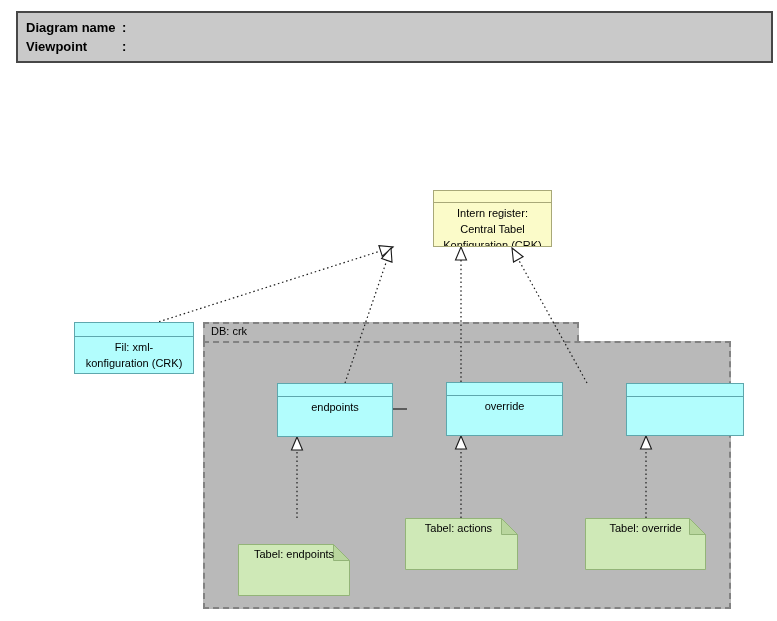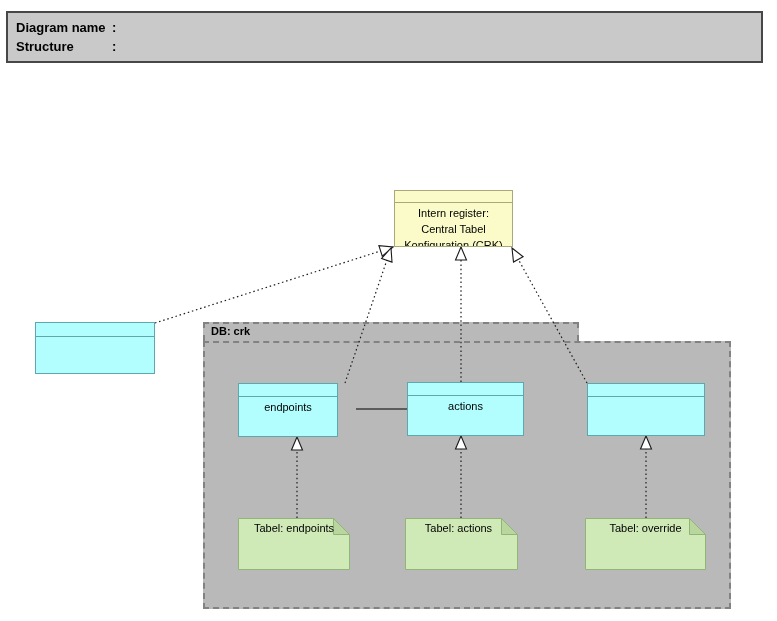--- a/index.html
+++ b/index.html
@@ -4,54 +4,54 @@
 <style>
   html,body { margin:0; padding:0; }
   body {
     width:777px; height:621px; position:relative; background:#ffffff;
     font-family:"Liberation Sans", sans-serif; color:#000;
     overflow:hidden;
   }
 
   
   .title-box {
-    position:absolute; left:6px; top:11px; width:757px; height:52px;
+    position:absolute; left:16px; top:11px; width:757px; height:52px;
     box-sizing:border-box; background:#c9c9c9; border:2px solid #474747;
     padding:5px 8px 0 8px; z-index:20;
   }
   .title-row {
     display:grid; grid-template-columns:96px 10px 1fr;
     font-weight:bold; font-size:13px; line-height:19px; white-space:nowrap;
   }
 
   
   .el {
     position:absolute; box-sizing:border-box; border:1px solid;
-    z-index:10; font-size:11px; text-align:center; overflow:hidden;
+    z-index:10; font-size:11px; text-align:center; overflow:hidden;margin-left:39px;
   }
   .el .head { height:11px; border-bottom:1px solid; border-color:inherit; }
   .el .body { padding-top:2px; line-height:16px; }
   .yellow { background:#fbfbc9; border-color:#a8a878; }
   .cyan   { background:#b2fdfd; border-color:#5ea7ad; }
   .fil .head { height:13px; }
   .tbl .head { height:12px; }
 
   
   .db-tab {
     position:absolute; left:203px; top:322px; width:376px; height:19px;
     box-sizing:border-box; background:#b9b9b9;
     border:2px dashed #828282; border-bottom:none; z-index:1;
   }
   .db-body {
     position:absolute; left:203px; top:341px; width:528px; height:268px;
     box-sizing:border-box; background:#b9b9b9;
     border:2px dashed #828282; z-index:1;
   }
   .db-label {
-    padding:1px 0 0 6px; font-size:11px; font-weight:bold; text-align:left;
+    padding:1px 0 0 6px; font-size:11px; font-weight:normal; text-align:left;
   }
 
   
   .note { position:absolute; z-index:10; }
   .note svg { display:block; }
   .note-label {
     position:absolute; top:4px; left:2px; right:2px;
     text-align:center; font-size:11px;
   }
 
@@ -63,21 +63,21 @@
 </style>
 </head>
 <body>
 
 <div class="title-box">
   <div class="title-row">
     <span>Diagram name</span>
     <span>:</span>
   </div>
   <div class="title-row">
-    <span>Structure</span>
+    <span>Viewpoint</span>
     <span>:</span>
   </div>
 </div>
 
 <div class="db-tab">
   <div class="db-label">DB: crk</div>
 </div>
 <div class="db-body"></div>
 
 <svg class="connectors" width="777" height="621">
@@ -116,37 +116,41 @@
   <div class="head"></div>
   <div class="body">
     <div>Intern register:</div>
     <div>Central Tabel</div>
     <div>Konfiguration (CRK)</div>
   </div>
 </div>
 
 <div class="el cyan fil" style="left:35px; top:322px; width:120px; height:52px;">
   <div class="head"></div>
+  <div class="body">
+    <div>Fil: xml-</div>
+    <div>konfiguration (CRK)</div>
+  </div>
 </div>
 
-<div class="el cyan tbl" style="left:238px; top:383px; width:100px; height:54px;">
+<div class="el cyan tbl" style="left:238px; top:383px; width:116px; height:54px;">
   <div class="head"></div>
   <div class="body">endpoints</div>
 </div>
 
 <div class="el cyan tbl" style="left:407px; top:382px; width:117px; height:54px;">
   <div class="head"></div>
-  <div class="body">actions</div>
+  <div class="body">override</div>
 </div>
 
 <div class="el cyan tbl" style="left:587px; top:383px; width:118px; height:53px;">
   <div class="head"></div>
 </div>
 
-<div class="note" style="left:238px; top:518px; width:112px; height:52px;">
+<div class="note" style="left:238px; top:544px; width:112px; height:52px;">
   <svg width="112" height="52">
     <polygon points="0.5,0.5 95.5,0.5 111.5,16.5 111.5,51.5 0.5,51.5" fill="#cfe9b7" stroke="#93b478"></polygon>
     <polygon points="95.5,0.5 111.5,16.5 95.5,16.5" fill="#b9d69e" stroke="#93b478"></polygon>
   </svg>
   <span class="note-label">Tabel: endpoints</span>
 </div>
 
 <div class="note" style="left:405px; top:518px; width:107px; height:52px;">
   <svg width="113" height="52">
     <polygon points="0.5,0.5 96.5,0.5 112.5,16.5 112.5,51.5 0.5,51.5" fill="#cfe9b7" stroke="#93b478"></polygon>

